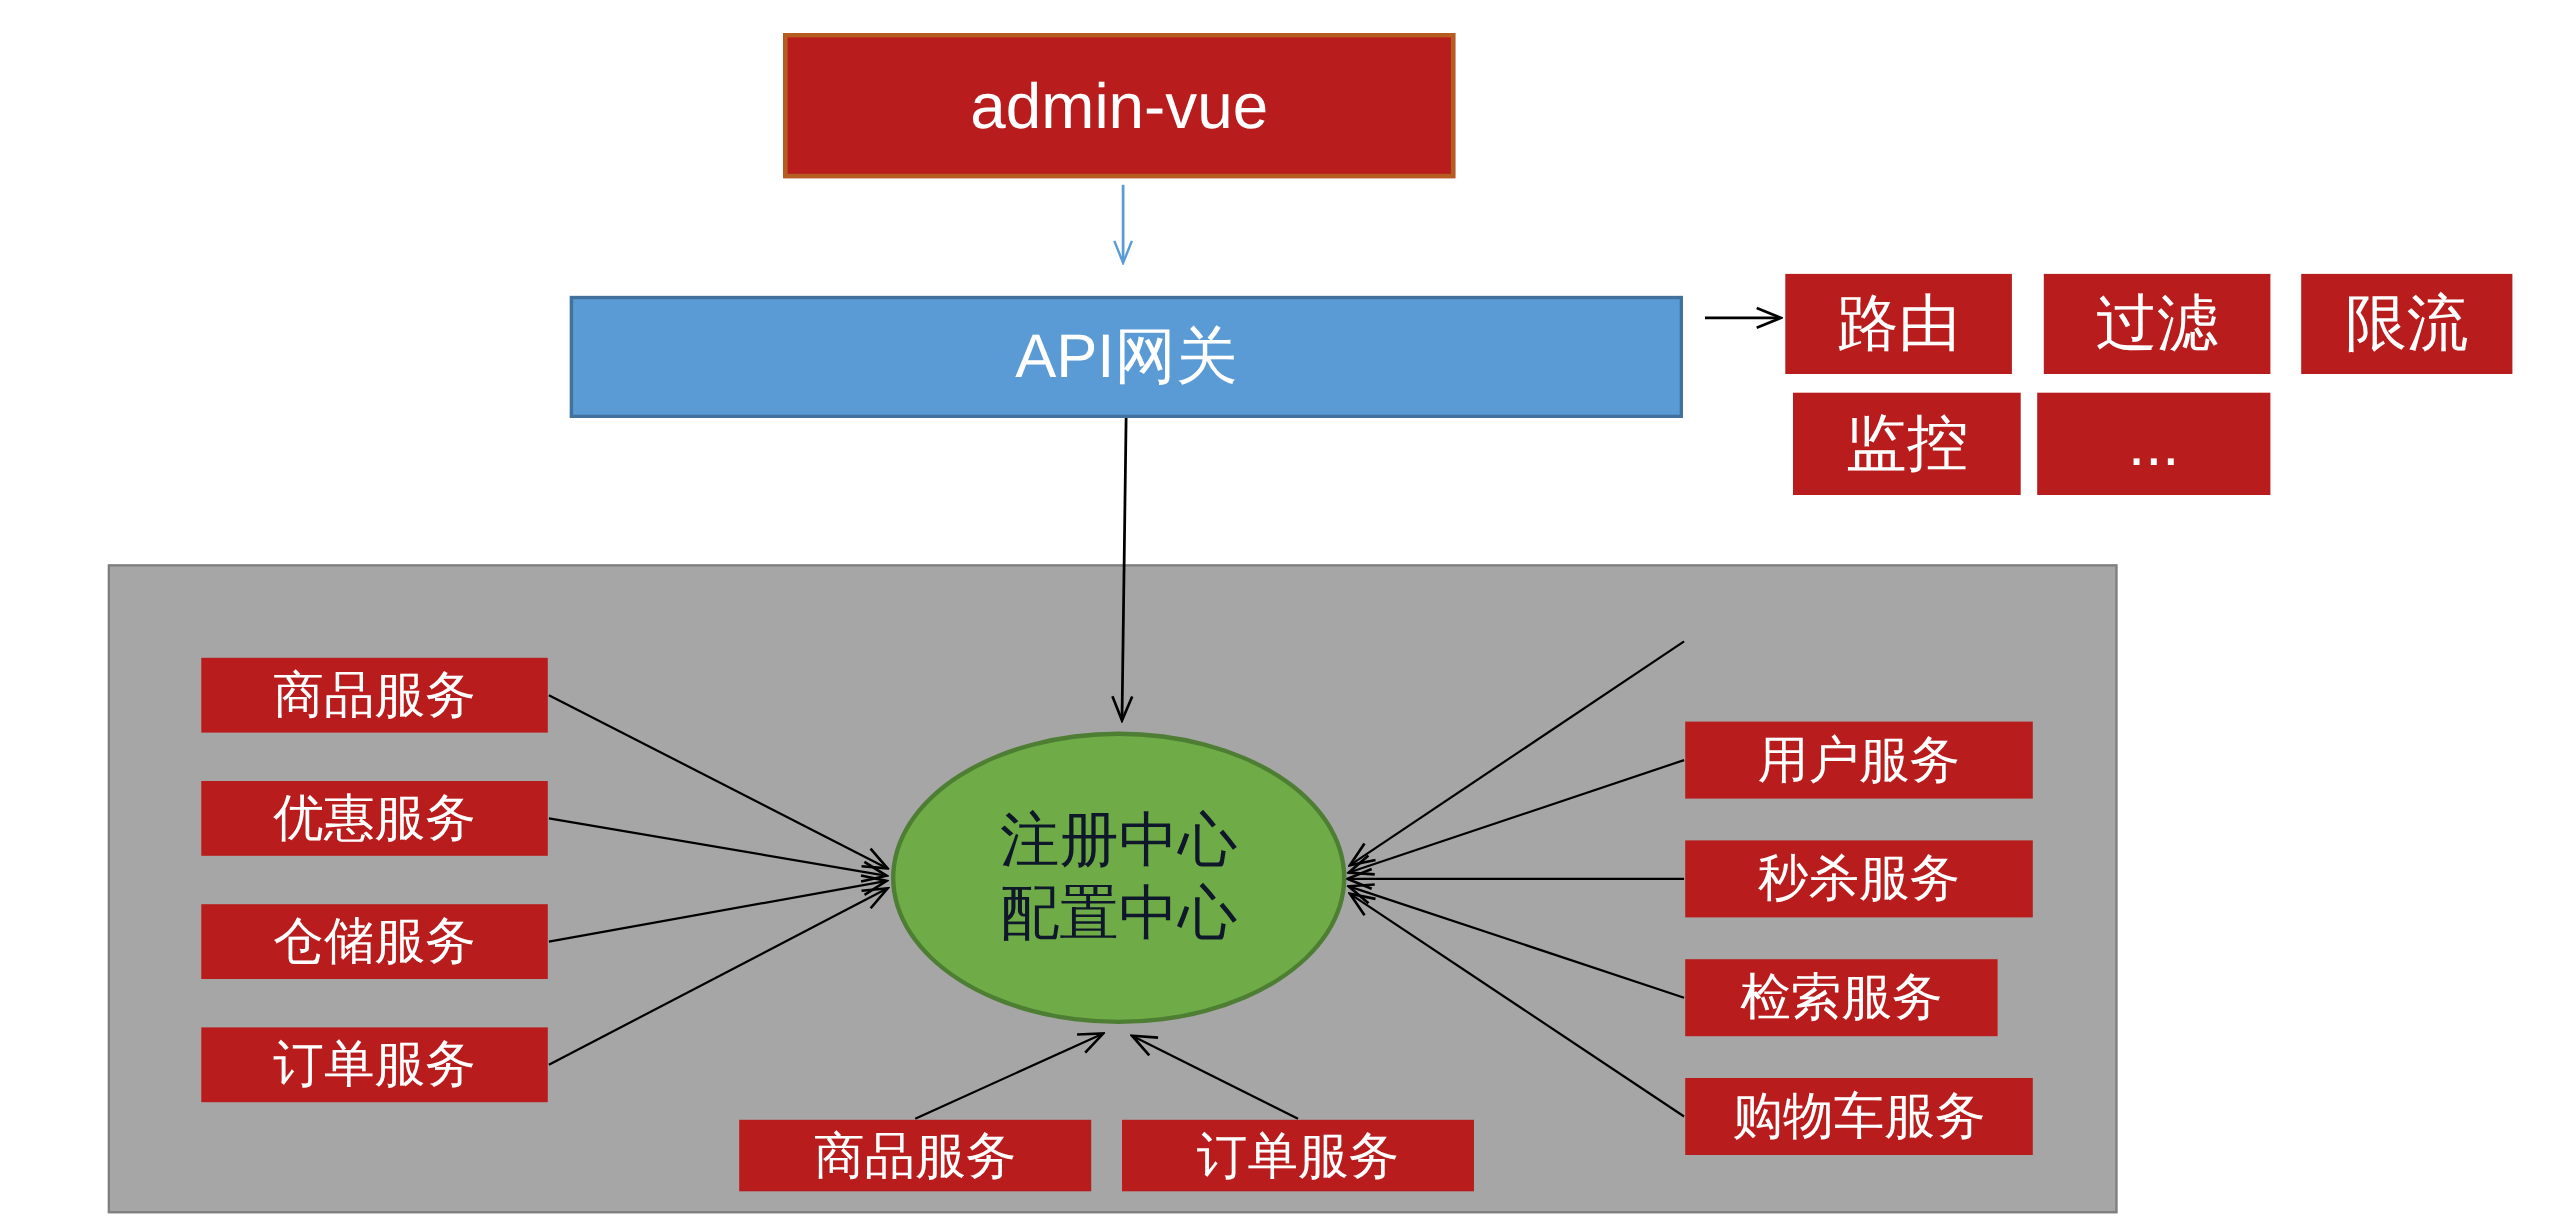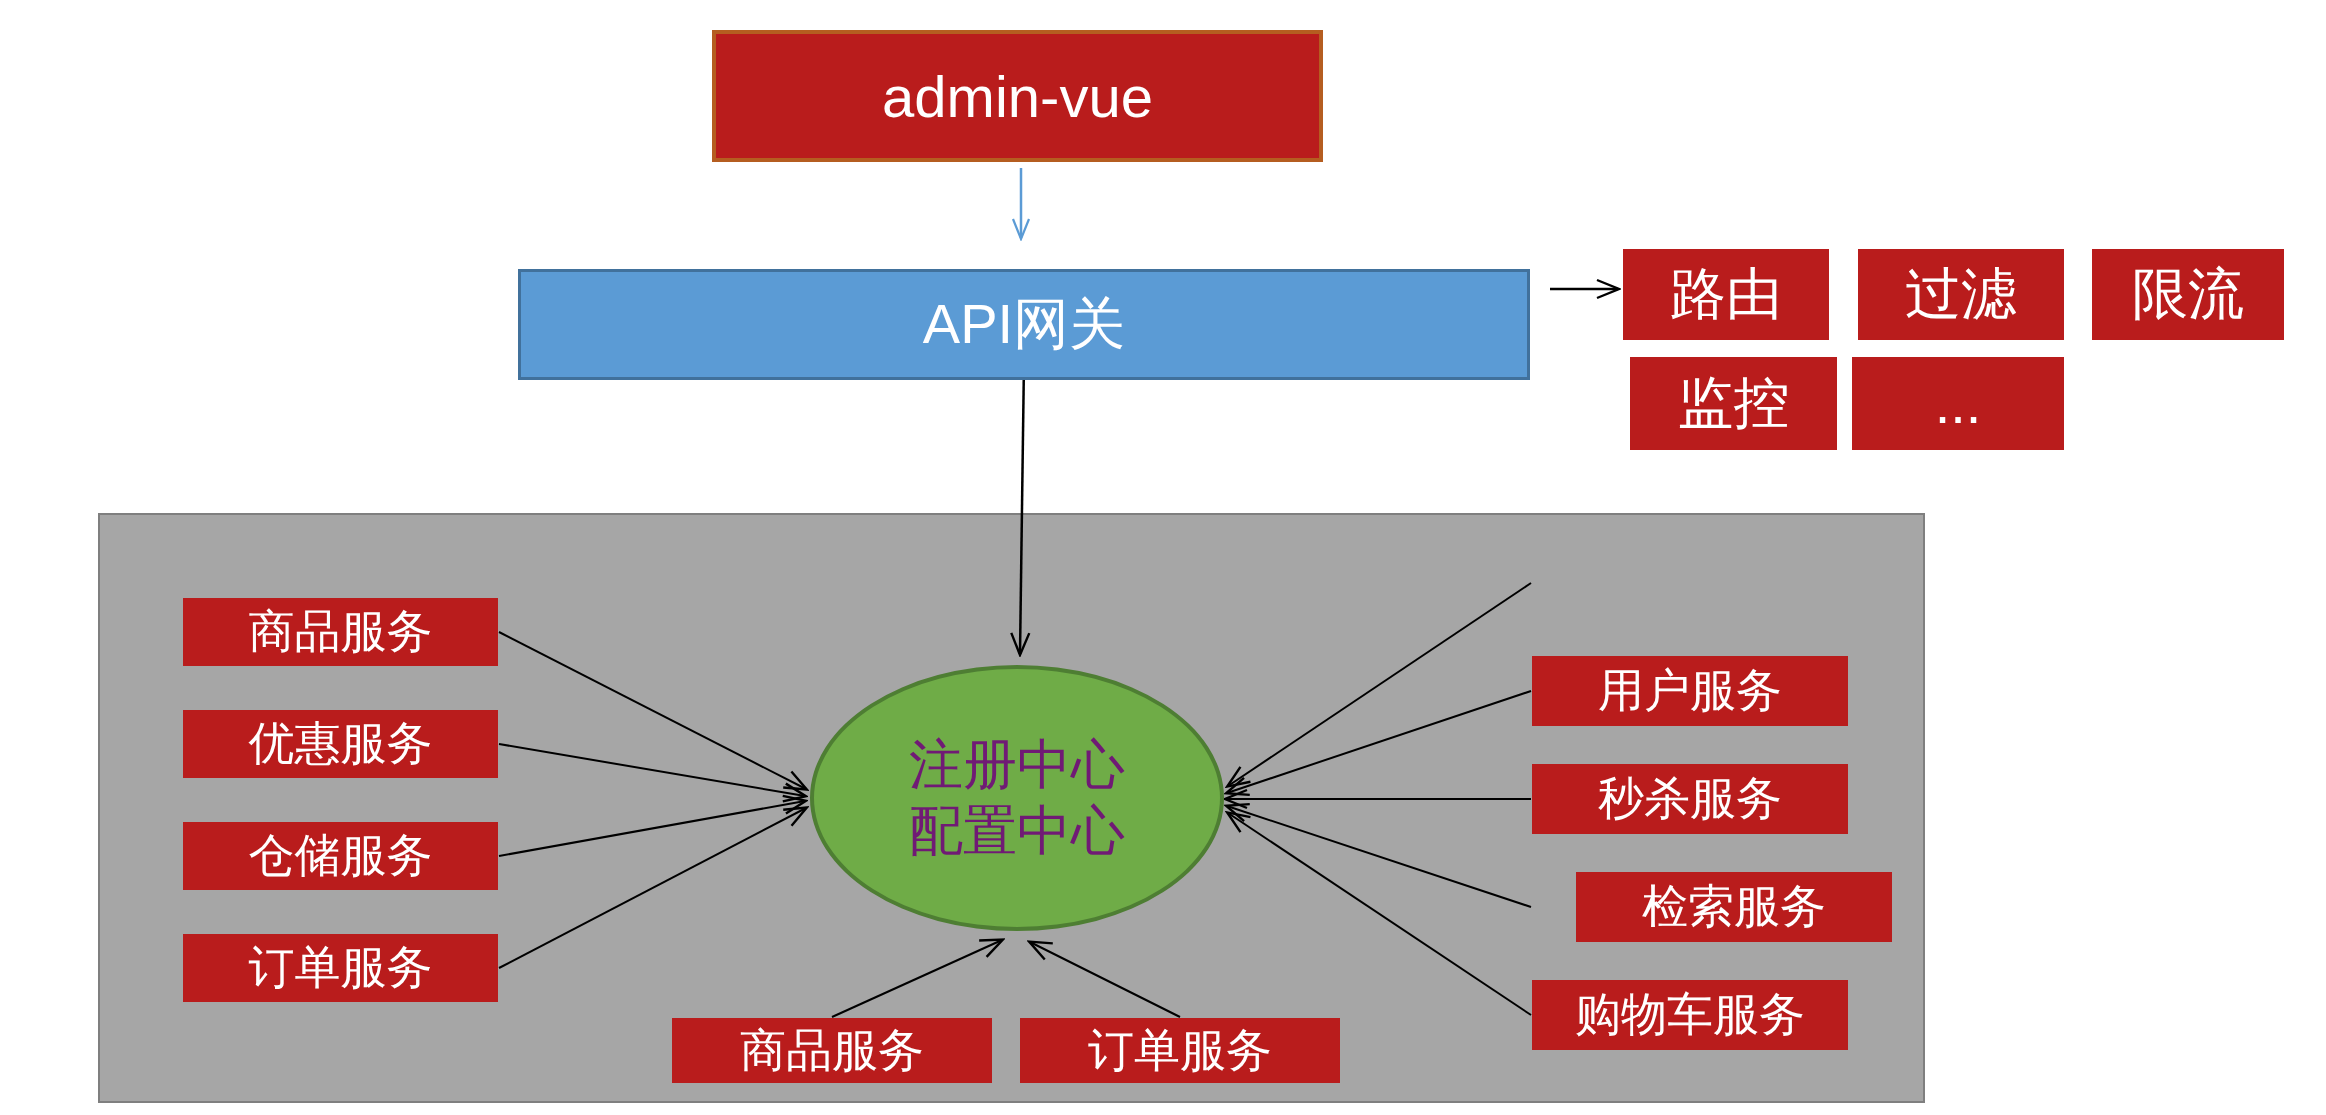--- a/index.html
+++ b/index.html
@@ -62,21 +62,21 @@
   }
   .feature-box { font-size: 56px; }
   .service-box { font-size: 46px; }
   
   .registry-node {
     left: 810px; top: 665px;
     width: 414px; height: 266px;
     background: #6FAC47;
     border: 4px solid #4E7E33;
     border-radius: 50%;
-    color: #701a75;
+    color: #0f172a;
     font-size: 54px;
     line-height: 1.22;
     flex-direction: column;
     z-index: 3;
   }
 </style>
 </head>
 <body>
 
 <div class="canvas">
@@ -129,19 +129,19 @@
     <span>配置中心</span>
   </div>
 
   <div class="abs center-flex black-box service-box" style="left:183px;top:598px;width:315px;height:68px;">商品服务</div>
   <div class="abs center-flex black-box service-box" style="left:183px;top:710px;width:315px;height:68px;">优惠服务</div>
   <div class="abs center-flex black-box service-box" style="left:183px;top:822px;width:315px;height:68px;">仓储服务</div>
   <div class="abs center-flex black-box service-box" style="left:183px;top:934px;width:315px;height:68px;">订单服务</div>
 
   <div class="abs center-flex black-box service-box" style="left:1532px;top:656px;width:316px;height:70px;">用户服务</div>
   <div class="abs center-flex black-box service-box" style="left:1532px;top:764px;width:316px;height:70px;">秒杀服务</div>
-  <div class="abs center-flex black-box service-box" style="left:1576px;top:872px;width:316px;height:70px;">检索服务</div>
+  <div class="abs center-flex black-box service-box" style="left:1532px;top:872px;width:284px;height:70px;">检索服务</div>
   <div class="abs center-flex black-box service-box" style="left:1532px;top:980px;width:316px;height:70px;">购物车服务</div>
 
   <div class="abs center-flex black-box service-box" style="left:672px;top:1018px;width:320px;height:65px;">商品服务</div>
   <div class="abs center-flex black-box service-box" style="left:1020px;top:1018px;width:320px;height:65px;">订单服务</div>
 
 </div>
 
 </body></html>

